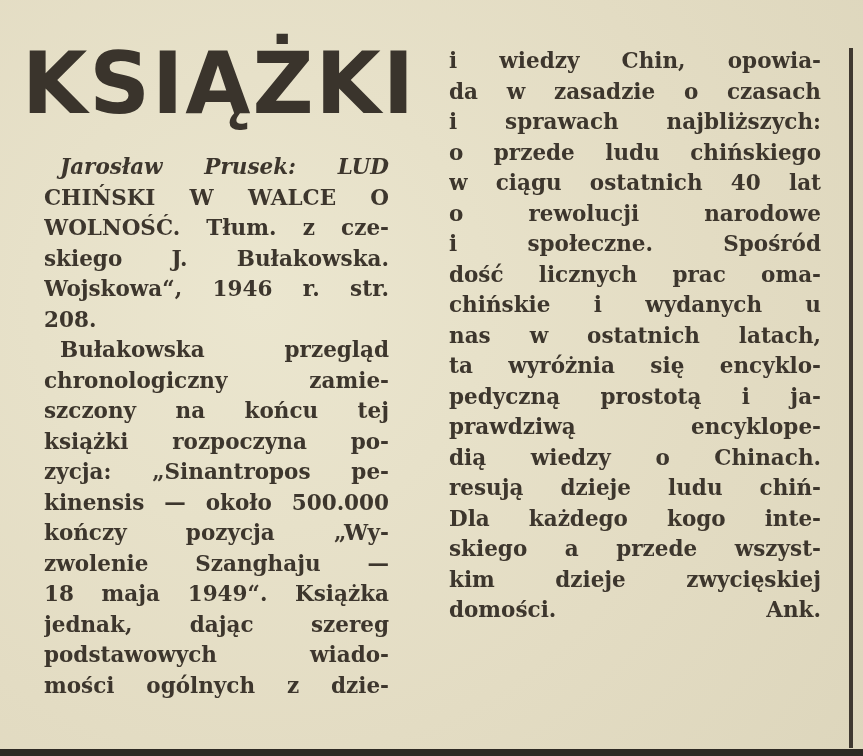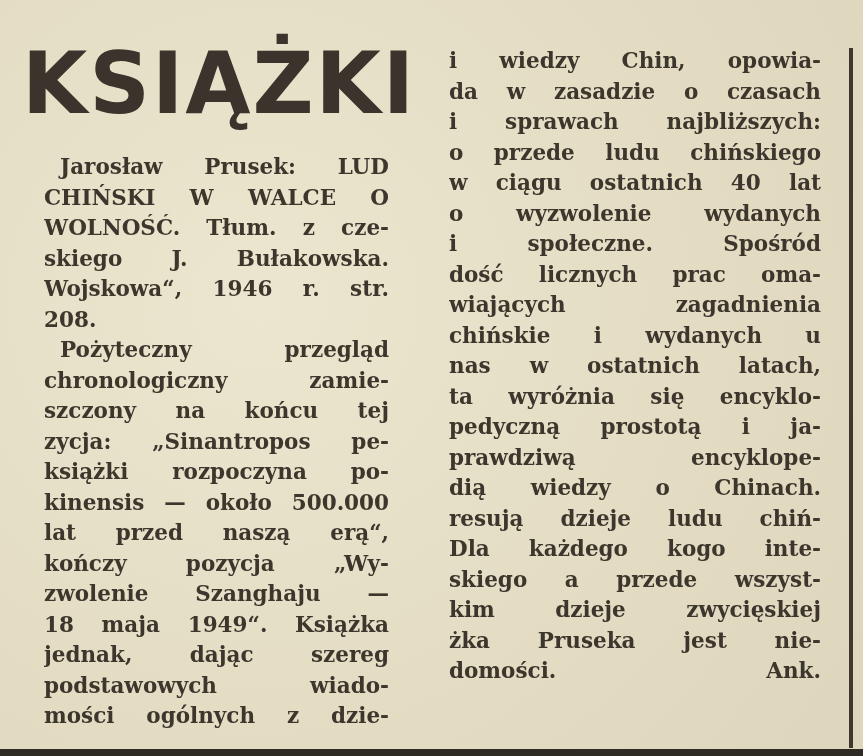--- a/index.html
+++ b/index.html
@@ -21,21 +21,21 @@
       font-family: "DejaVu Serif", serif; font-weight: bold;
       font-size: 21.5px; color: #3d362d;
     }
     .col .line {
       display: block; height: 30.5px; line-height: 30.5px;
       text-align: justify; text-align-last: justify; white-space: nowrap;
       overflow: hidden;
     }
     .col .line.last { text-align-last: left; }
     .col-left { left: 44px; top: 152px; width: 345px; }
-    .col-left .line:first-child { padding-left: 0; }
+    .col-left .line:first-child { padding-left: 0; font-style: italic; }
     .col-right { left: 449px; top: 46px; width: 372px; }
     .rule-right {
       position: absolute; left: 849px; top: 48px; width: 4px; height: 700px;
       background: #3f3830;
     }
     .rule-bottom {
       position: absolute; left: 0; top: 749px; width: 863px; height: 7px;
       background: #2e2a24;
     }
   </style>
@@ -45,55 +45,52 @@
 <div class="page">
   <div class="title">KSIĄŻKI</div>
 
   <div class="col col-left">
     <span class="line" style="padding-left:16px">Jarosław Prusek: LUD</span>
     <span class="line">CHIŃSKI W WALCE O</span>
     <span class="line">WOLNOŚĆ. Tłum. z cze-</span>
     <span class="line">skiego J. Bułakowska.</span>
     <span class="line">Wojskowa“, 1946 r. str.</span>
     <span class="line last">208.</span>
-    <span class="line" style="padding-left:16px">Pożyteczny przegląd</span>
+    <span class="line" style="padding-left:16px">Bułakowska przegląd</span>
     <span class="line">chronologiczny zamie-</span>
     <span class="line">szczony na końcu tej</span>
+    <span class="line">książki rozpoczyna po-</span>
     <span class="line">zycja: „Sinantropos pe-</span>
-    <span class="line">książki rozpoczyna po-</span>
     <span class="line">kinensis — około 500.000</span>
-    <span class="line">lat przed naszą erą“,</span>
     <span class="line">kończy pozycja „Wy-</span>
     <span class="line">zwolenie Szanghaju —</span>
     <span class="line">18 maja 1949“. Książka</span>
     <span class="line">jednak, dając szereg</span>
     <span class="line">podstawowych wiado-</span>
     <span class="line">mości ogólnych z dzie-</span>
 
   </div>
 
   <div class="col col-right">
     <span class="line">i wiedzy Chin, opowia-</span>
     <span class="line">da w zasadzie o czasach</span>
     <span class="line">i sprawach najbliższych:</span>
     <span class="line">o przede ludu chińskiego</span>
     <span class="line">w ciągu ostatnich 40 lat</span>
-    <span class="line">o wyzwolenie wydanych</span>
+    <span class="line">o rewolucji narodowe</span>
     <span class="line">i społeczne. Spośród</span>
     <span class="line">dość licznych prac oma-</span>
-    <span class="line">wiających zagadnienia</span>
     <span class="line">chińskie i wydanych u</span>
     <span class="line">nas w ostatnich latach,</span>
     <span class="line">ta wyróżnia się encyklo-</span>
     <span class="line">pedyczną prostotą i ja-</span>
     <span class="line">prawdziwą encyklope-</span>
     <span class="line">dią wiedzy o Chinach.</span>
     <span class="line">resują dzieje ludu chiń-</span>
     <span class="line">Dla każdego kogo inte-</span>
     <span class="line">skiego a przede wszyst-</span>
     <span class="line">kim dzieje zwycięskiej</span>
-    <span class="line">żka Pruseka jest nie-</span>
     <span class="line">domości. Ank.</span>
   </div>
 
   <div class="rule-right"></div>
   <div class="rule-bottom"></div>
 </div>
 
 </body></html>

